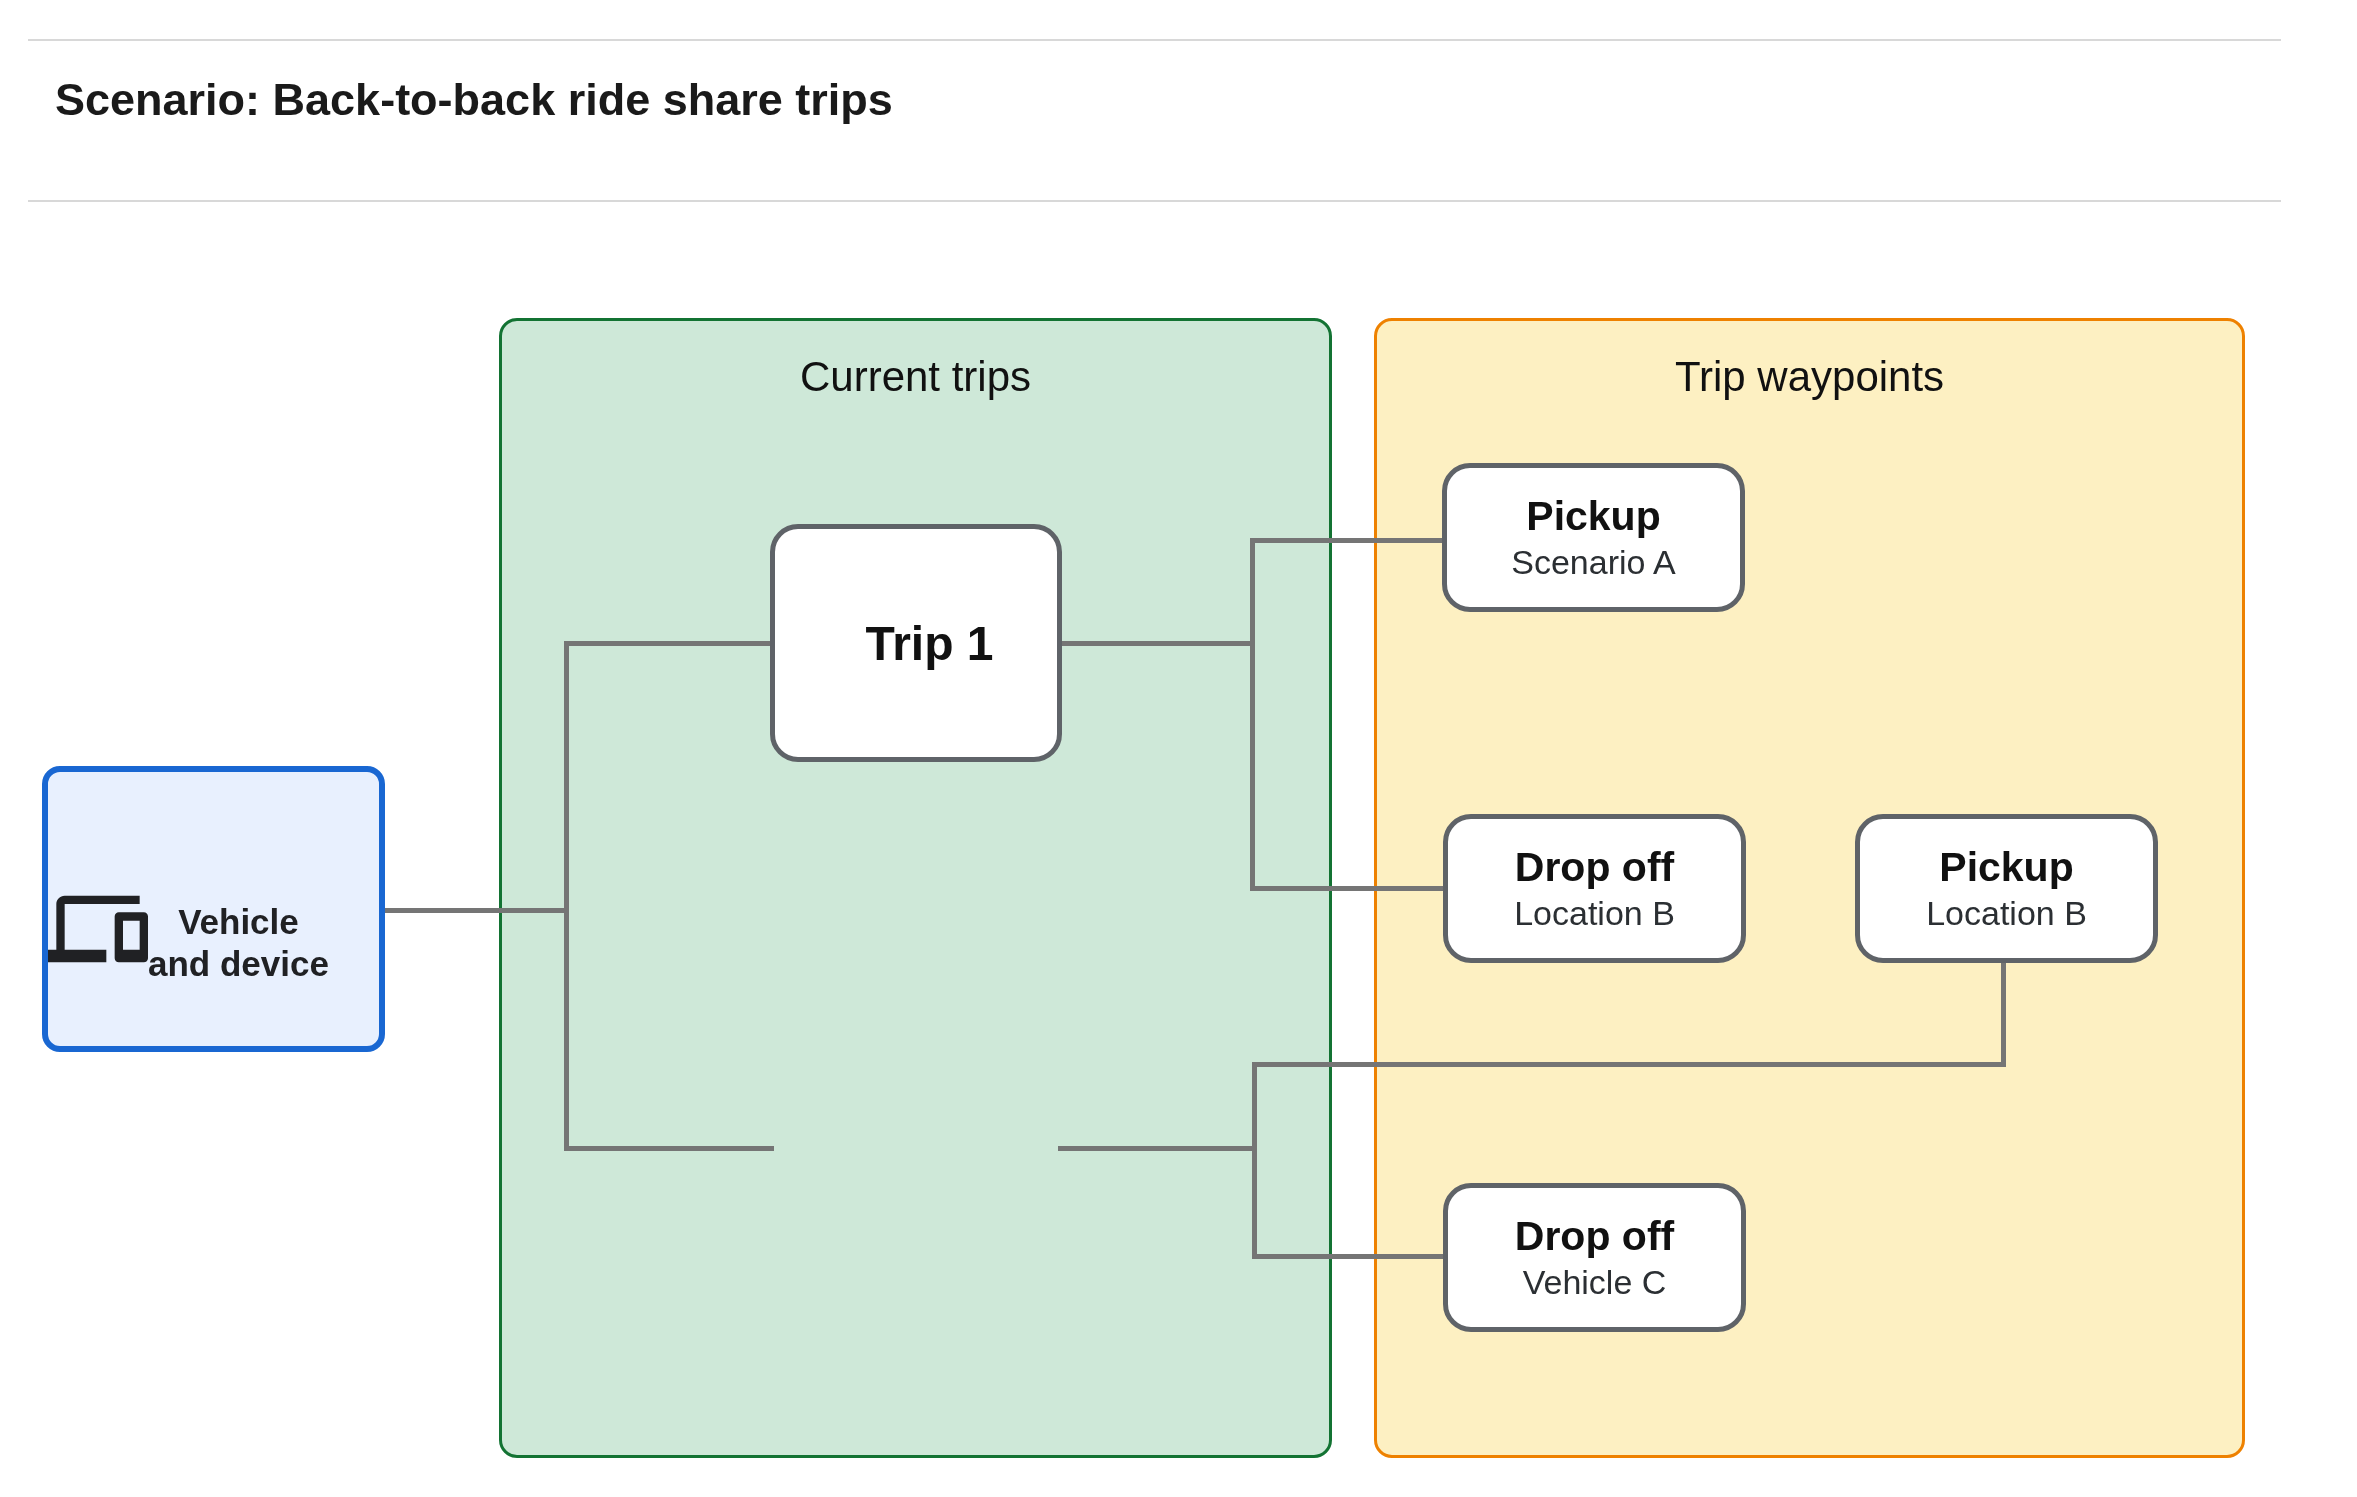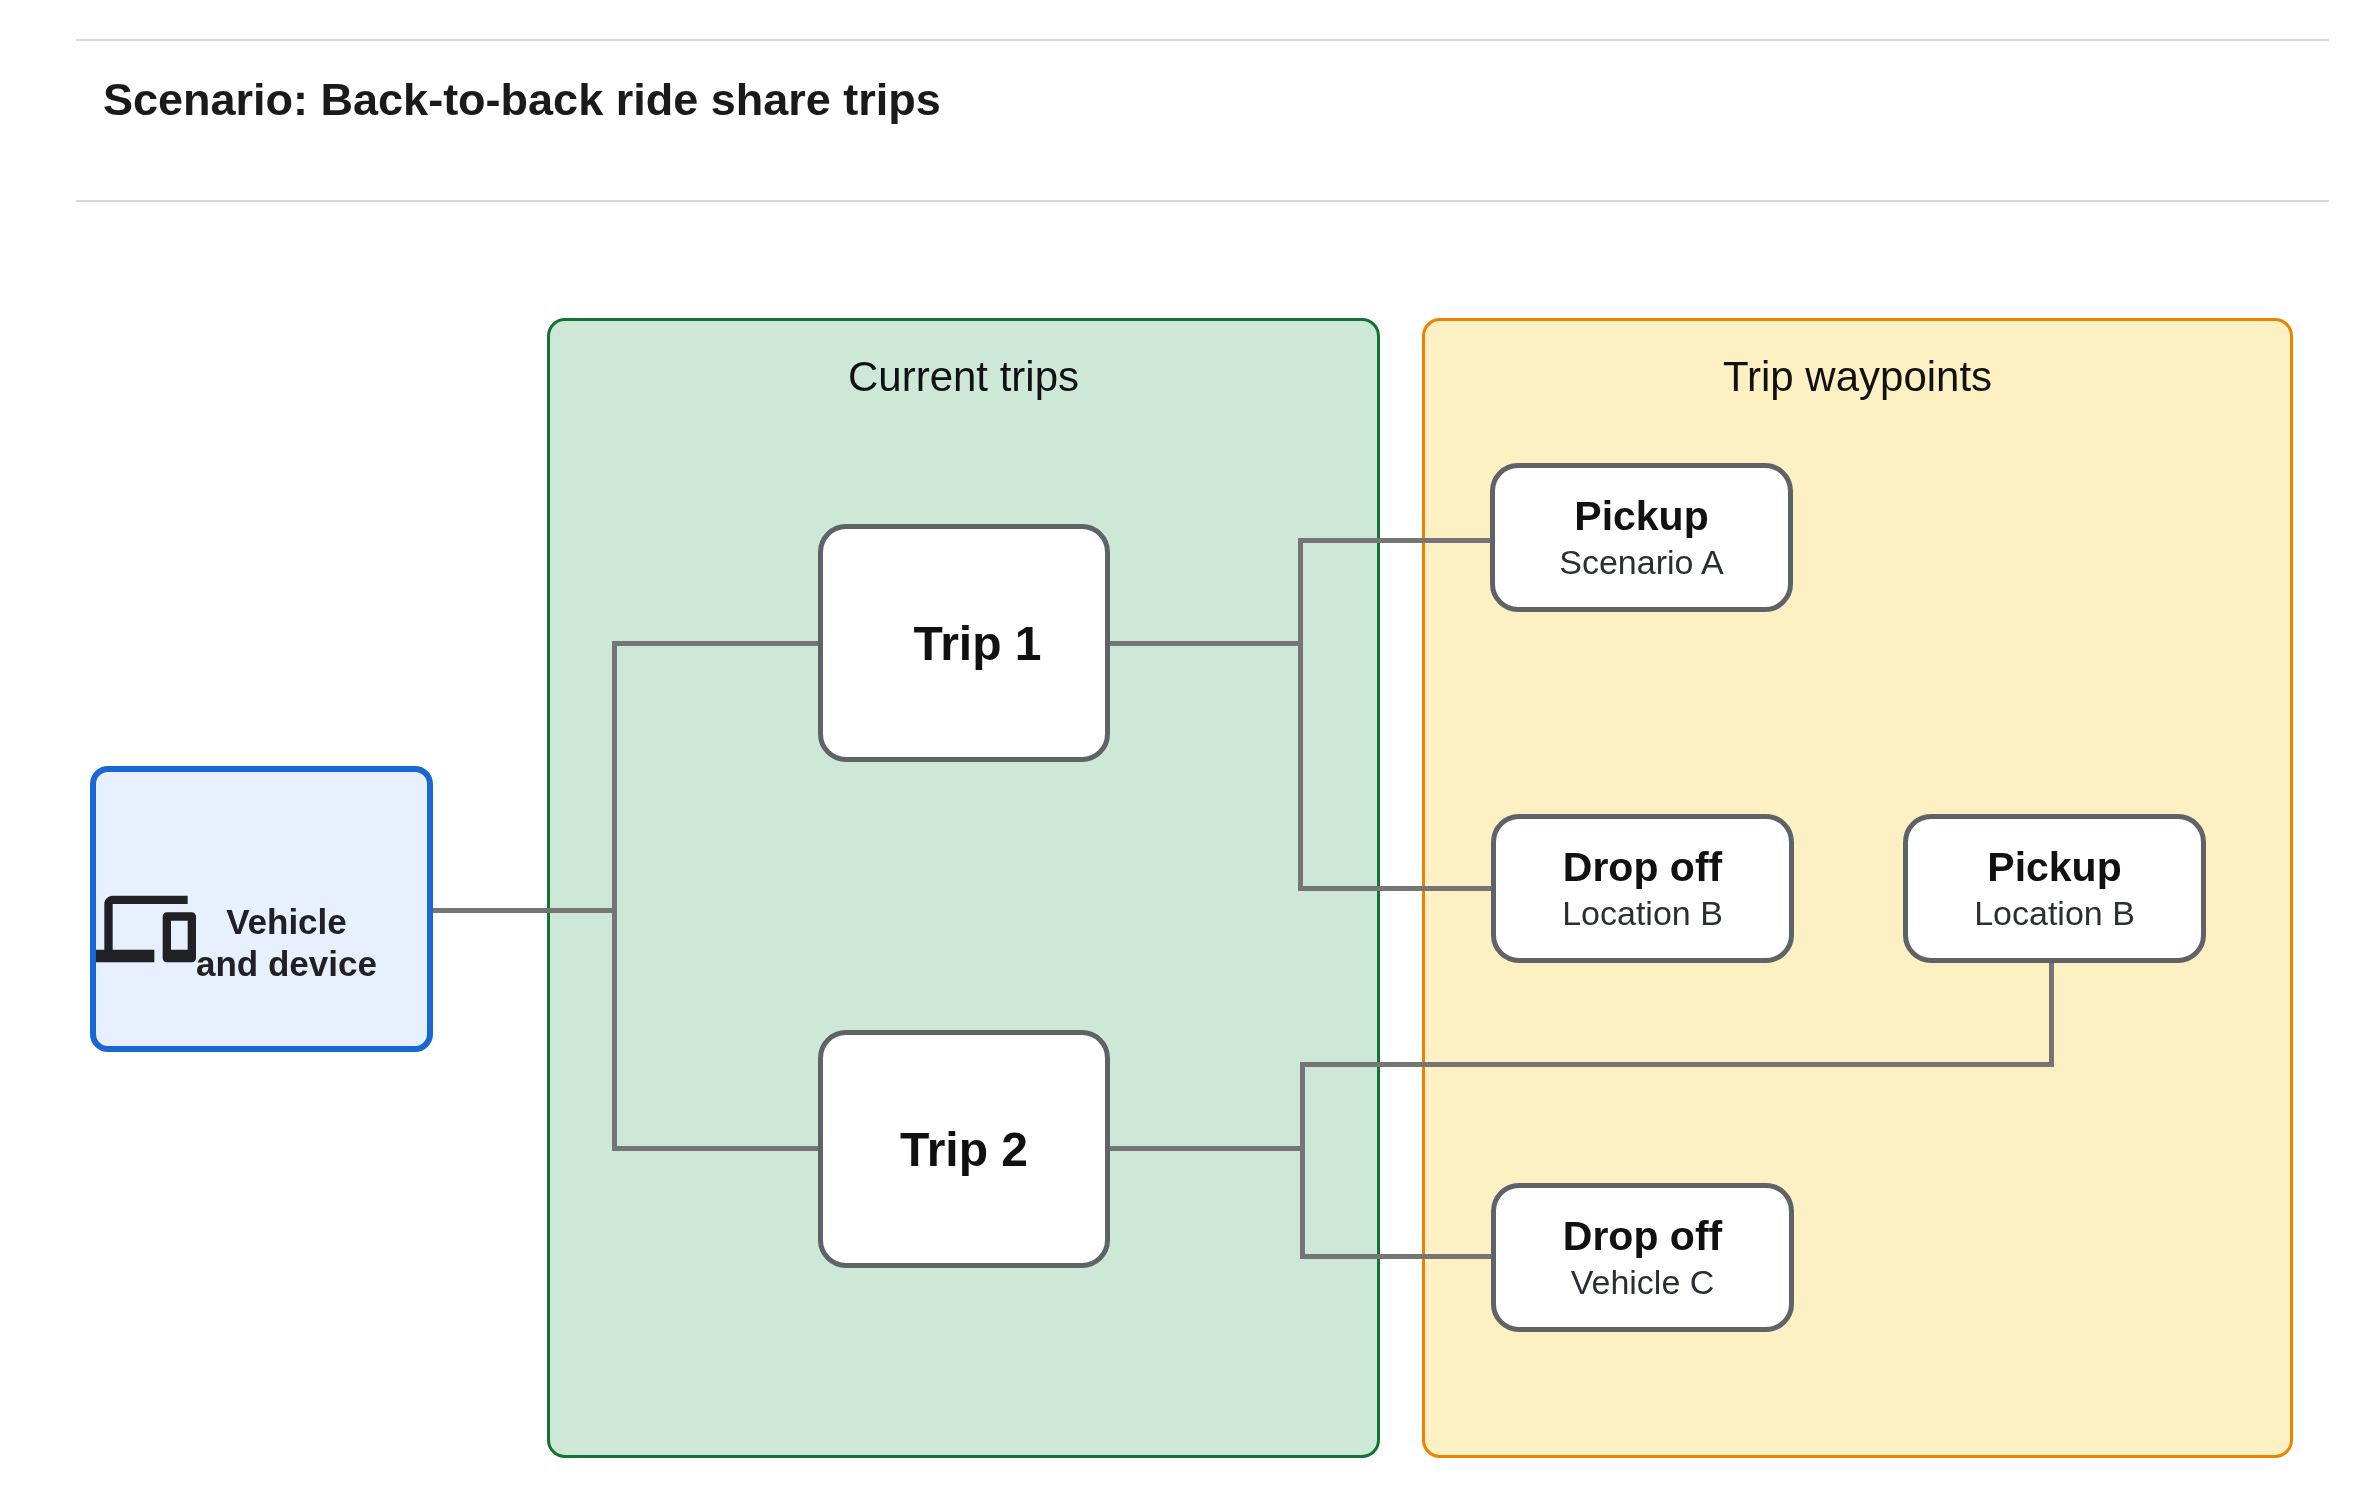--- a/index.html
+++ b/index.html
@@ -3,21 +3,20 @@
 <meta charset="utf-8">
 <style>
   html,body{margin:0;padding:0;background:#ffffff;}
   #canvas{
     position:relative;
     width:2281px;height:1497px;
     background:#ffffff;
     font-family:"Liberation Sans", sans-serif;
     color:#202124;
     overflow:hidden;
-    margin-left:48px;
   }
   .divider{position:absolute;height:2px;background:#d8d8d8;}
   .page-title{
     position:absolute;left:55px;top:74px;
     font-size:45px;font-weight:700;letter-spacing:0;
     color:#1a1a1a;white-space:pre;
   }
   .page-subtitle{
     position:absolute;left:261px;top:130px;
     font-size:42px;font-weight:400;color:#1a1a1a;white-space:pre;
@@ -98,23 +97,20 @@
     </svg>
     <div class="vehicle-label">
       <div>Vehicle</div>
       <div>and device</div>
     </div>
   </div>
 
   <div class="node trip-node" style="top:524px;padding-left:27px;">
     <div class="trip-label">Trip 1</div>
   </div>
-  <div class="node trip-node" style="top:1030px;">
-    <div class="trip-label">Trip 2</div>
-  </div>
 
   <div class="node wp-node" style="left:1442px;top:463px;">
     <div class="wp-title">Pickup</div>
     <div class="wp-loc">Scenario A</div>
   </div>
   <div class="node wp-node" style="left:1443px;top:814px;">
     <div class="wp-title">Drop off</div>
     <div class="wp-loc">Location B</div>
   </div>
   <div class="node wp-node" style="left:1855px;top:814px;">

